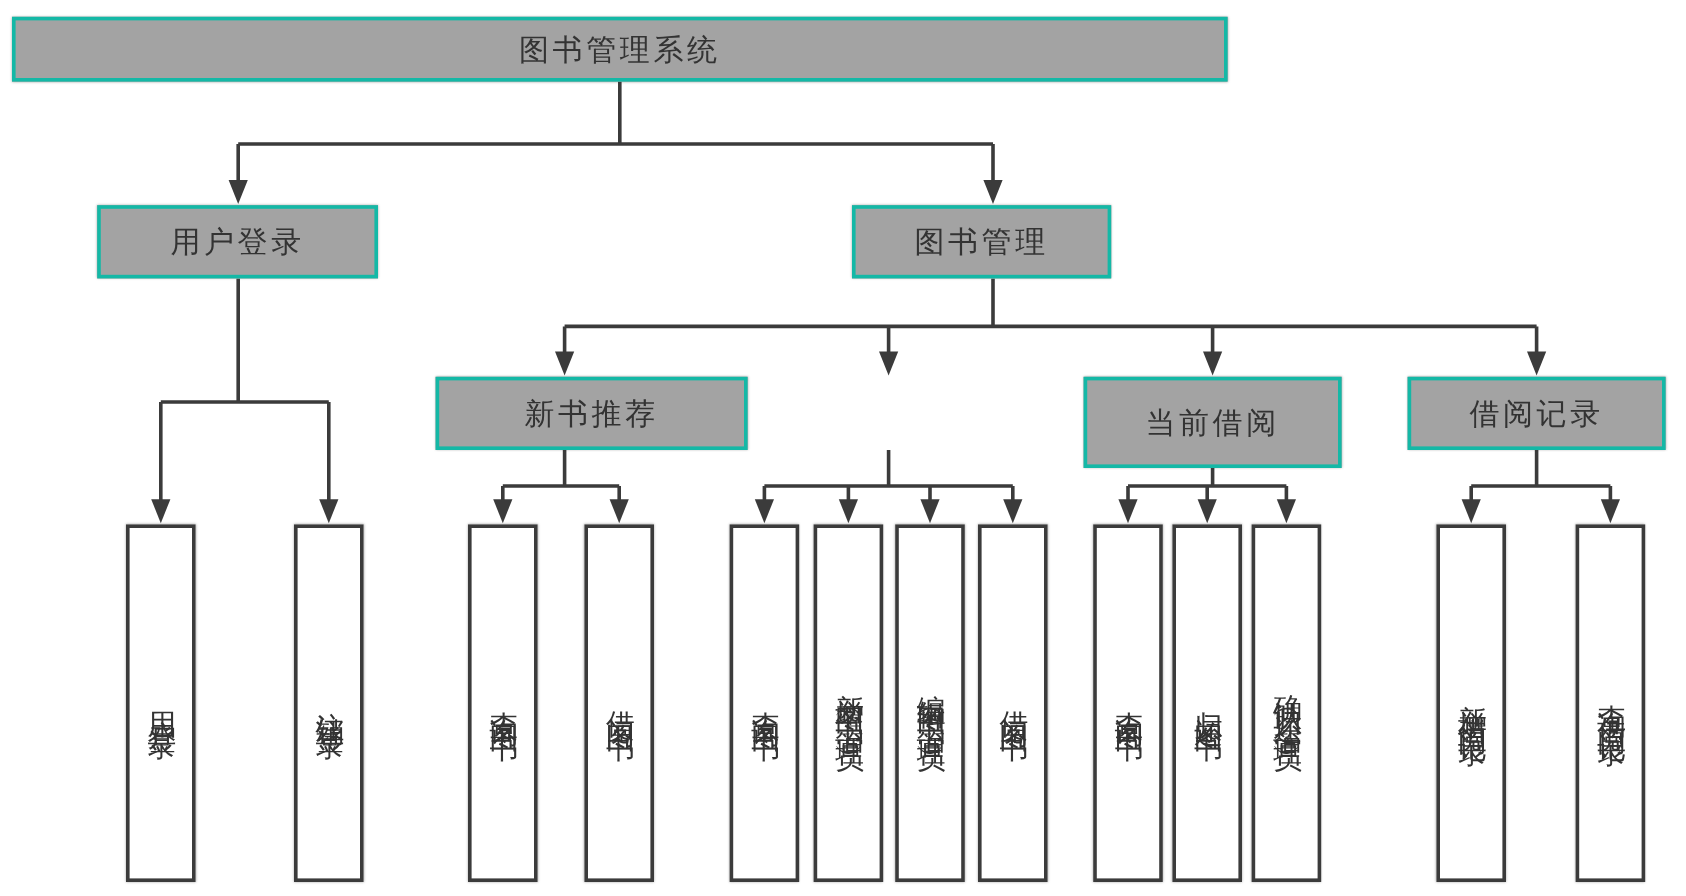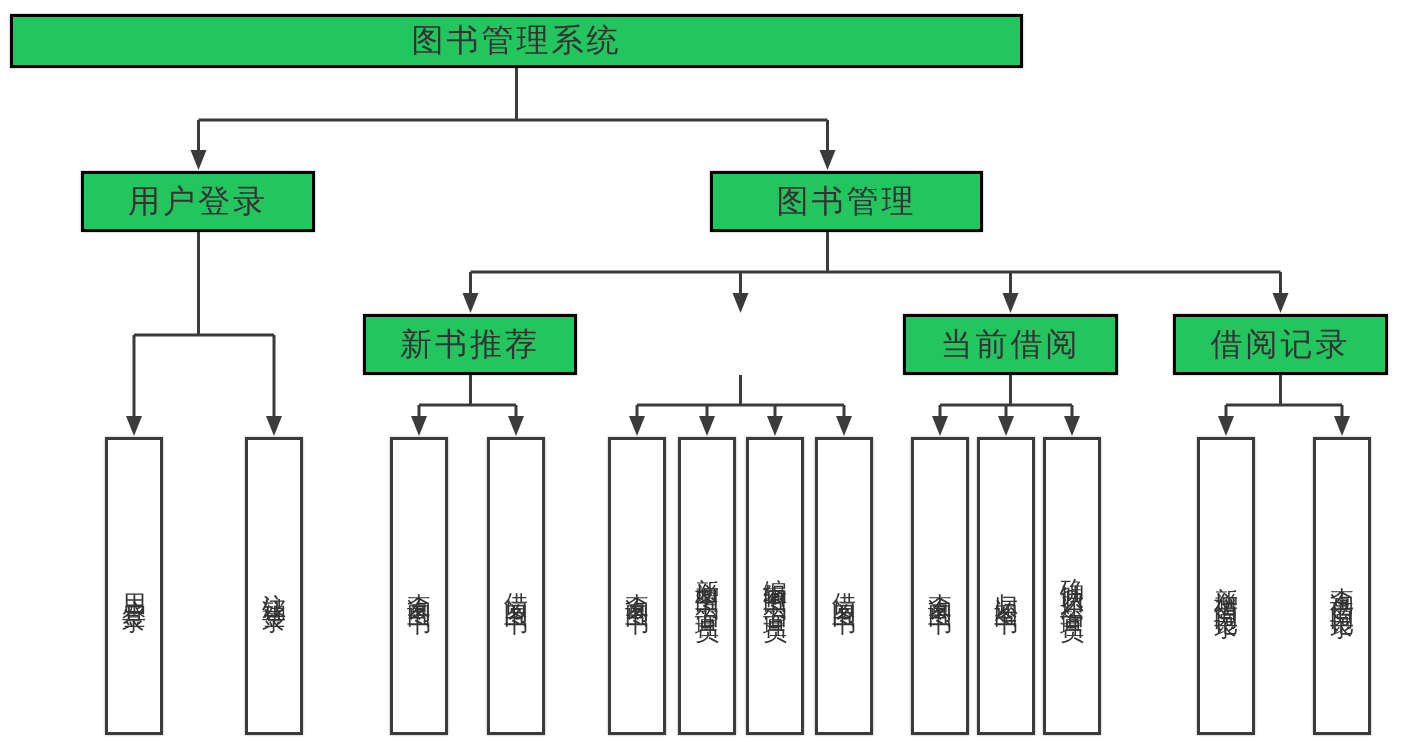--- a/index.html
+++ b/index.html
@@ -17,27 +17,27 @@
     overflow: hidden;
   }
   .connectors {
     position: absolute;
     left: 0; top: 0;
     width: 1405px; height: 747px;
   }
   .node {
     position: absolute;
     box-sizing: border-box;
-    background: #22c55e;
-    border: 3px solid #000000;
+    background: #a3a3a3;
+    border: 3px solid #14b8a6;
     box-shadow: 0 0 2px rgba(60,60,60,0.45);
     display: flex;
     align-items: center;
     justify-content: center;
-    font-size: 32px;
+    font-size: 25px;
     letter-spacing: 3px;
     color: #333333;
     white-space: nowrap;
   }
   .leaf {
     position: absolute;
     box-sizing: border-box;
     background: #ffffff;
     border: 3px solid #3b3b3b;
     box-shadow: 0 0 2px rgba(60,60,60,0.45);
@@ -99,24 +99,24 @@
       <polygon points="998,416 1014,416 1006,436"></polygon>
       <polygon points="1064,416 1080,416 1072,436"></polygon>
       <polygon points="1218,416 1234,416 1226,436"></polygon>
       <polygon points="1334,416 1350,416 1342,436"></polygon>
     </g>
   </svg>
 
   <div class="node" style="left:10px; top:14px; width:1013px; height:54px;">图书管理系统</div>
 
   <div class="node" style="left:81px; top:171px; width:234px; height:61px;">用户登录</div>
-  <div class="node" style="left:710px; top:171px; width:273px; height:61px;">图书管理</div>
+  <div class="node" style="left:710px; top:171px; width:216px; height:61px;">图书管理</div>
 
-  <div class="node" style="left:363px; top:314px; width:214px; height:61px;">新书推荐</div>
-  <div class="node" style="left:903px; top:314px; width:215px; height:61px;">当前借阅</div>
+  <div class="node" style="left:363px; top:314px; width:260px; height:61px;">新书推荐</div>
+  <div class="node" style="left:903px; top:314px; width:215px; height:76px;">当前借阅</div>
   <div class="node" style="left:1173px; top:314px; width:215px; height:61px;">借阅记录</div>
 
   <div class="leaf" style="left:105px;">
     <span class="vtext">用户登录</span>
   </div>
   <div class="leaf" style="left:245px;">
     <span class="vtext">注销登录</span>
   </div>
 
   <div class="leaf" style="left:390px;">

